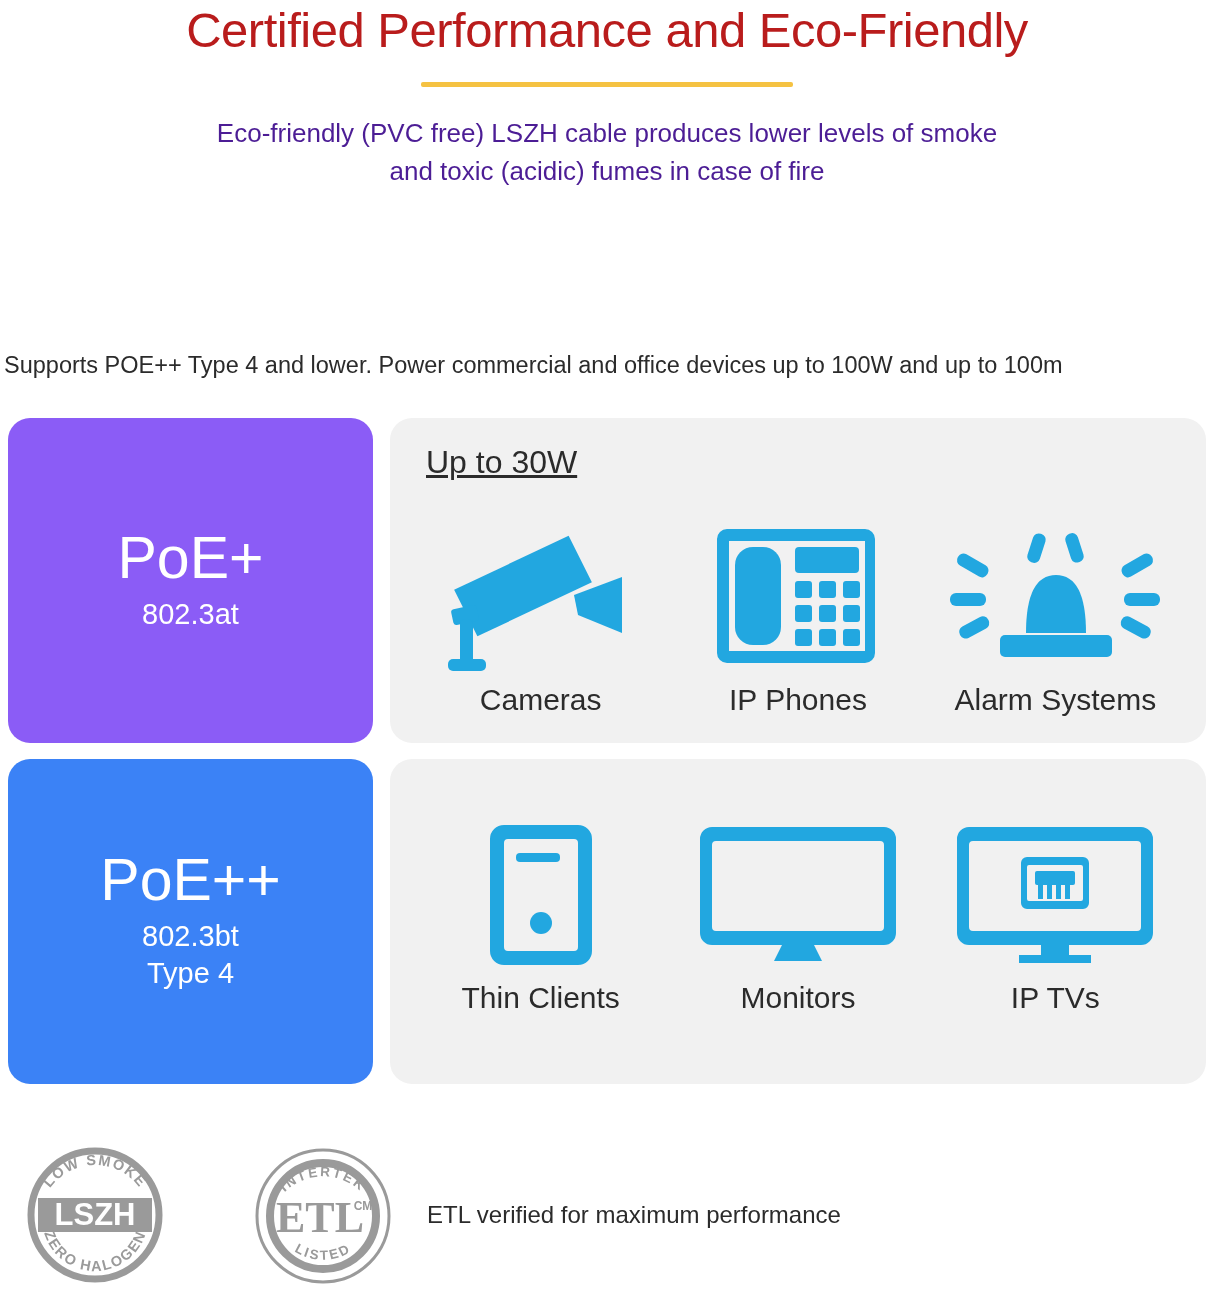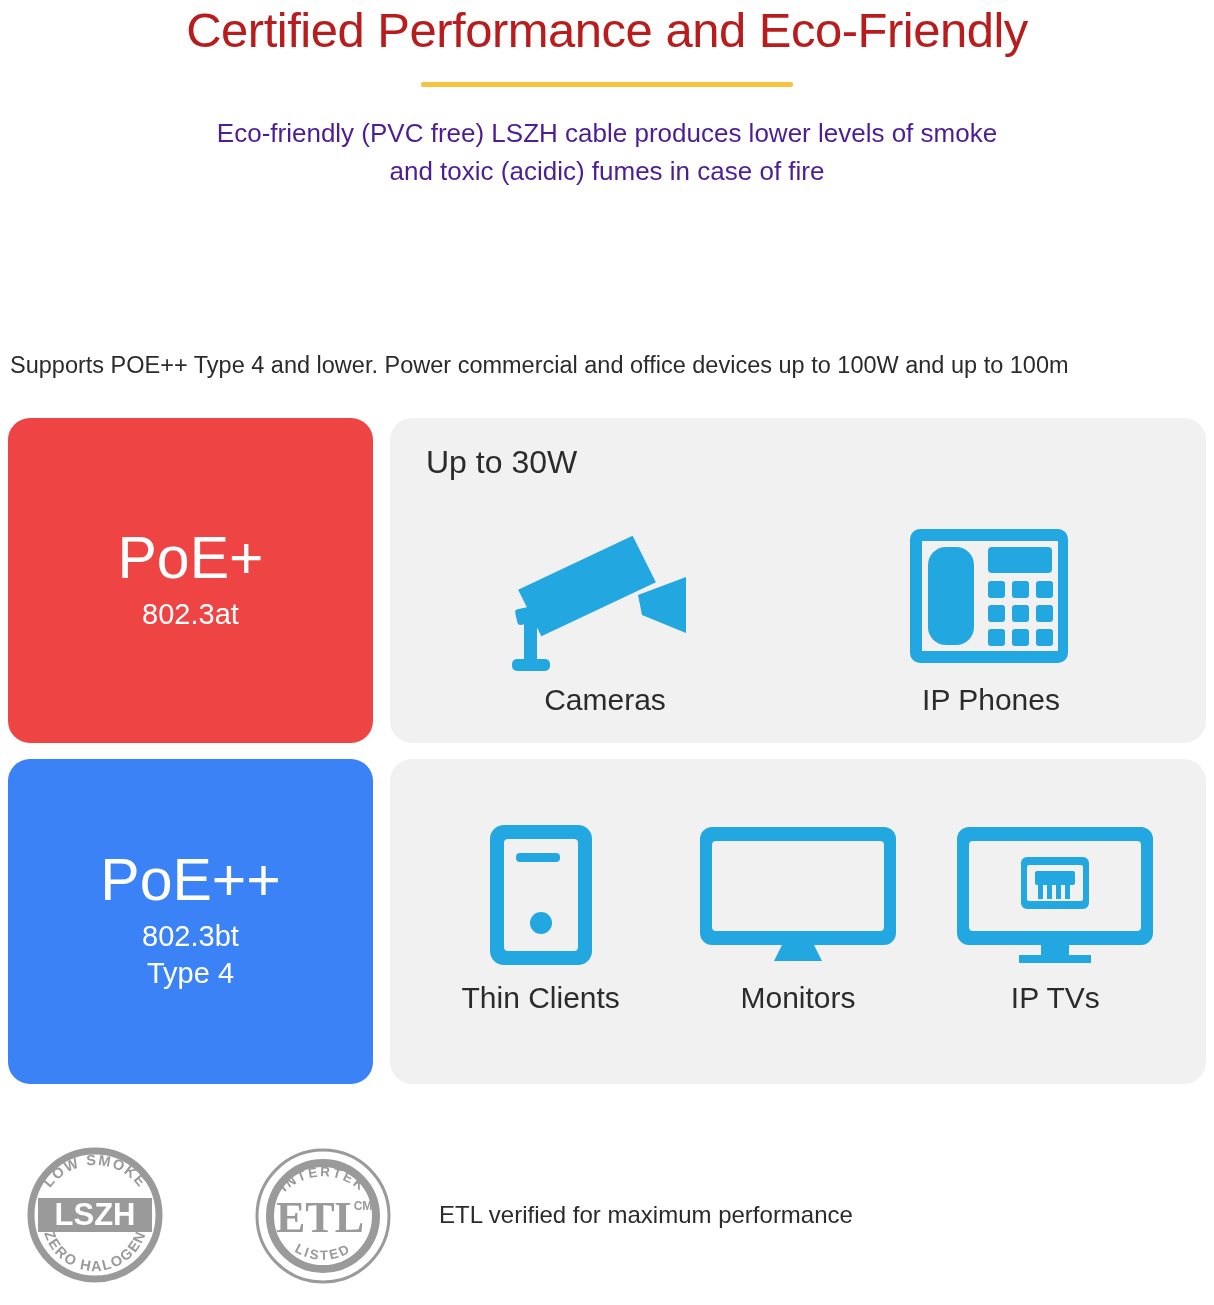--- a/index.html
+++ b/index.html
@@ -42,21 +42,21 @@
     color: #4c1d95;
     margin: 28px auto 0 auto;
     width: 830px;
     font-weight: 400;
   }
 
   
   .supports-line {
     position: absolute;
     top: 352px;
-    left: 10px;
+    left: 4px;
     right: 10px;
     font-size: 23.5px;
     color: #2b2b2b;
     white-space: nowrap;
   }
 
   
   .poe-grid {
     position: absolute;
     top: 418px;
@@ -72,21 +72,21 @@
     width: 365px;
     min-height: 325px;
     border-radius: 22px;
     display: flex;
     flex-direction: column;
     align-items: center;
     justify-content: center;
     color: #ffffff;
     box-sizing: border-box;
   }
-  .badge.blue { background: #ef4444; }
+  .badge.blue { background: #8b5cf6; }
   .badge.dark { background: #3b82f6; }
   .badge-title {
     font-size: 59px;
     font-weight: 400;
     line-height: 1.05;
     margin-bottom: 6px;
   }
   .badge-sub {
     font-size: 29px;
     font-weight: 400;
@@ -100,20 +100,21 @@
     border-radius: 22px;
     min-height: 325px;
     padding: 26px 22px 20px 22px;
     box-sizing: border-box;
   }
   .panel-title {
     font-size: 32px;
     color: #2b2b2b;
     margin-left: 14px;
     margin-bottom: 6px;
+    text-decoration: underline;
   }
   .devices {
     display: flex;
     justify-content: space-around;
     align-items: flex-end;
     height: 230px;
   }
   .device {
     display: flex;
     flex-direction: column;
@@ -154,21 +155,21 @@
   .etl-badge {
     width: 155px;
     height: 150px;
     position: relative;
     margin-left: 78px;
     flex: 0 0 auto;
   }
   .etl-text {
     font-size: 24px;
     color: #2b2b2b;
-    margin-left: 38px;
+    margin-left: 26px;
   }
   svg { display: block; }
 </style>
 </head>
 <body>
 
 <div class="header">
   <h1 class="title">Certified Performance and Eco-Friendly</h1>
   <div class="title-rule"></div>
   <p class="subtitle">Eco-friendly (PVC free) LSZH cable produces lower levels of smoke and toxic (acidic) fumes in case of fire</p>
@@ -219,20 +220,42 @@
                 <rect x="130" y="84" width="17" height="17" rx="3"></rect>
                 <rect x="82" y="108" width="17" height="17" rx="3"></rect>
                 <rect x="106" y="108" width="17" height="17" rx="3"></rect>
                 <rect x="130" y="108" width="17" height="17" rx="3"></rect>
               </g>
             </svg>
           </div>
           <div class="device-label">IP Phones</div>
         </div>
 
+        <div class="device">
+          <div class="device-icon">
+            <svg width="215" height="150" viewBox="0 0 215 150">
+              <g fill="#22a7e0">
+                <path d="M78 112 q0-58 30-58 q30 0 30 58 z"></path>
+                <rect x="52" y="114" width="112" height="22" rx="5"></rect>
+
+                <rect x="8" y="38" width="34" height="13" rx="6" transform="rotate(30 25 44)"></rect>
+                <rect x="2" y="72" width="36" height="13" rx="6"></rect>
+                <rect x="10" y="100" width="32" height="13" rx="6" transform="rotate(-28 26 106)"></rect>
+
+                <rect x="172" y="38" width="34" height="13" rx="6" transform="rotate(-30 189 44)"></rect>
+                <rect x="176" y="72" width="36" height="13" rx="6"></rect>
+                <rect x="172" y="100" width="32" height="13" rx="6" transform="rotate(28 188 106)"></rect>
+
+                <rect x="82" y="12" width="13" height="30" rx="6" transform="rotate(18 88 27)"></rect>
+                <rect x="120" y="12" width="13" height="30" rx="6" transform="rotate(-18 126 27)"></rect>
+              </g>
+            </svg>
+          </div>
+          <div class="device-label">Alarm Systems</div>
+        </div>
 
       </div>
     </div>
   </div>
 
   <div class="poe-row">
     <div class="badge dark">
       <div class="badge-title">PoE++</div>
       <div class="badge-sub">802.3bt</div>
       <div class="badge-sub">Type 4</div>

